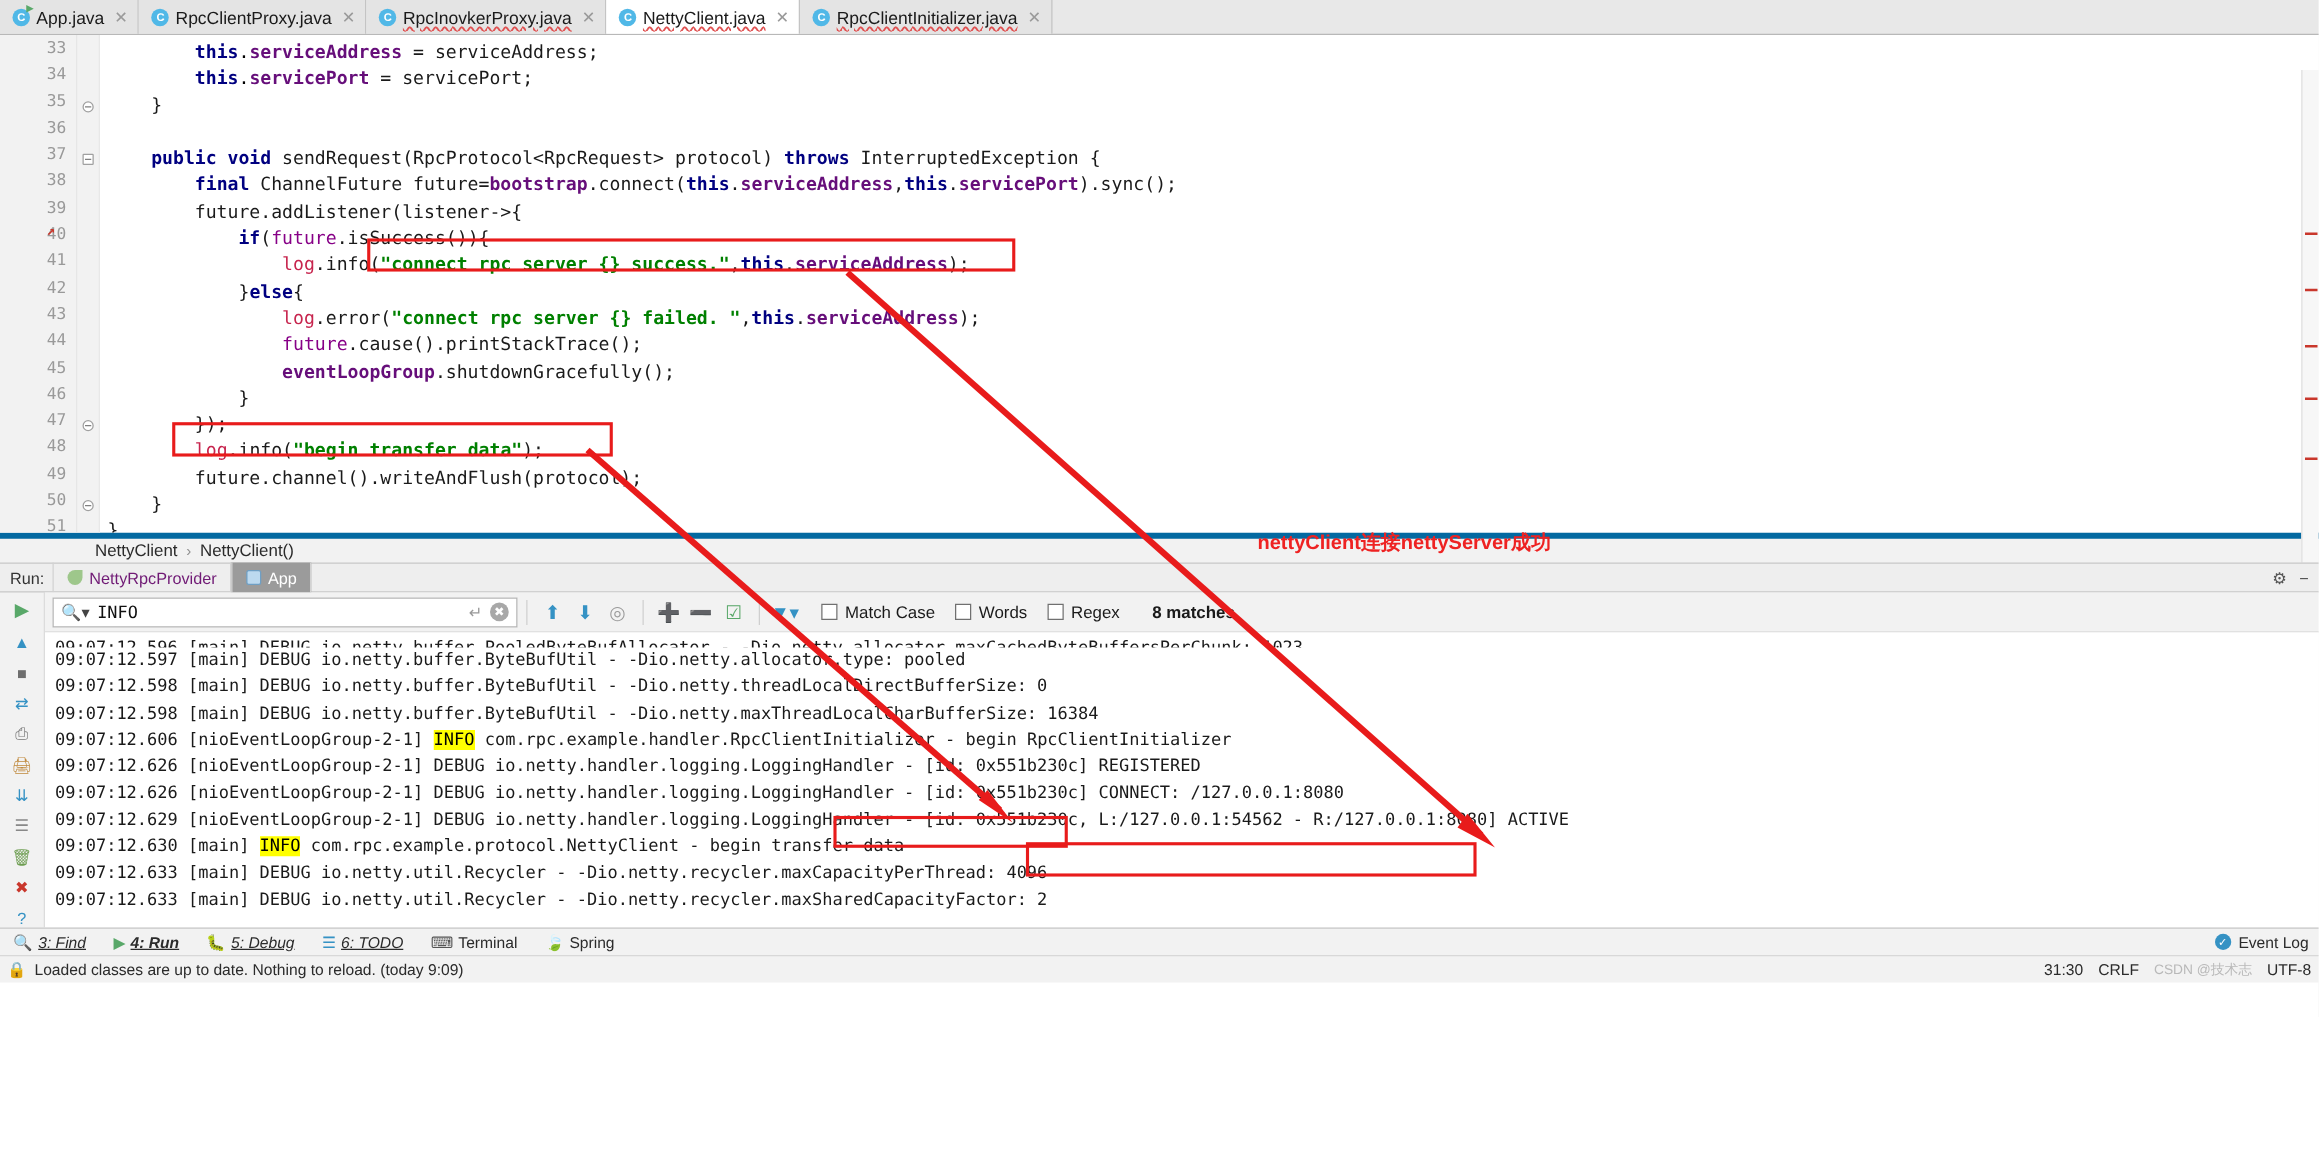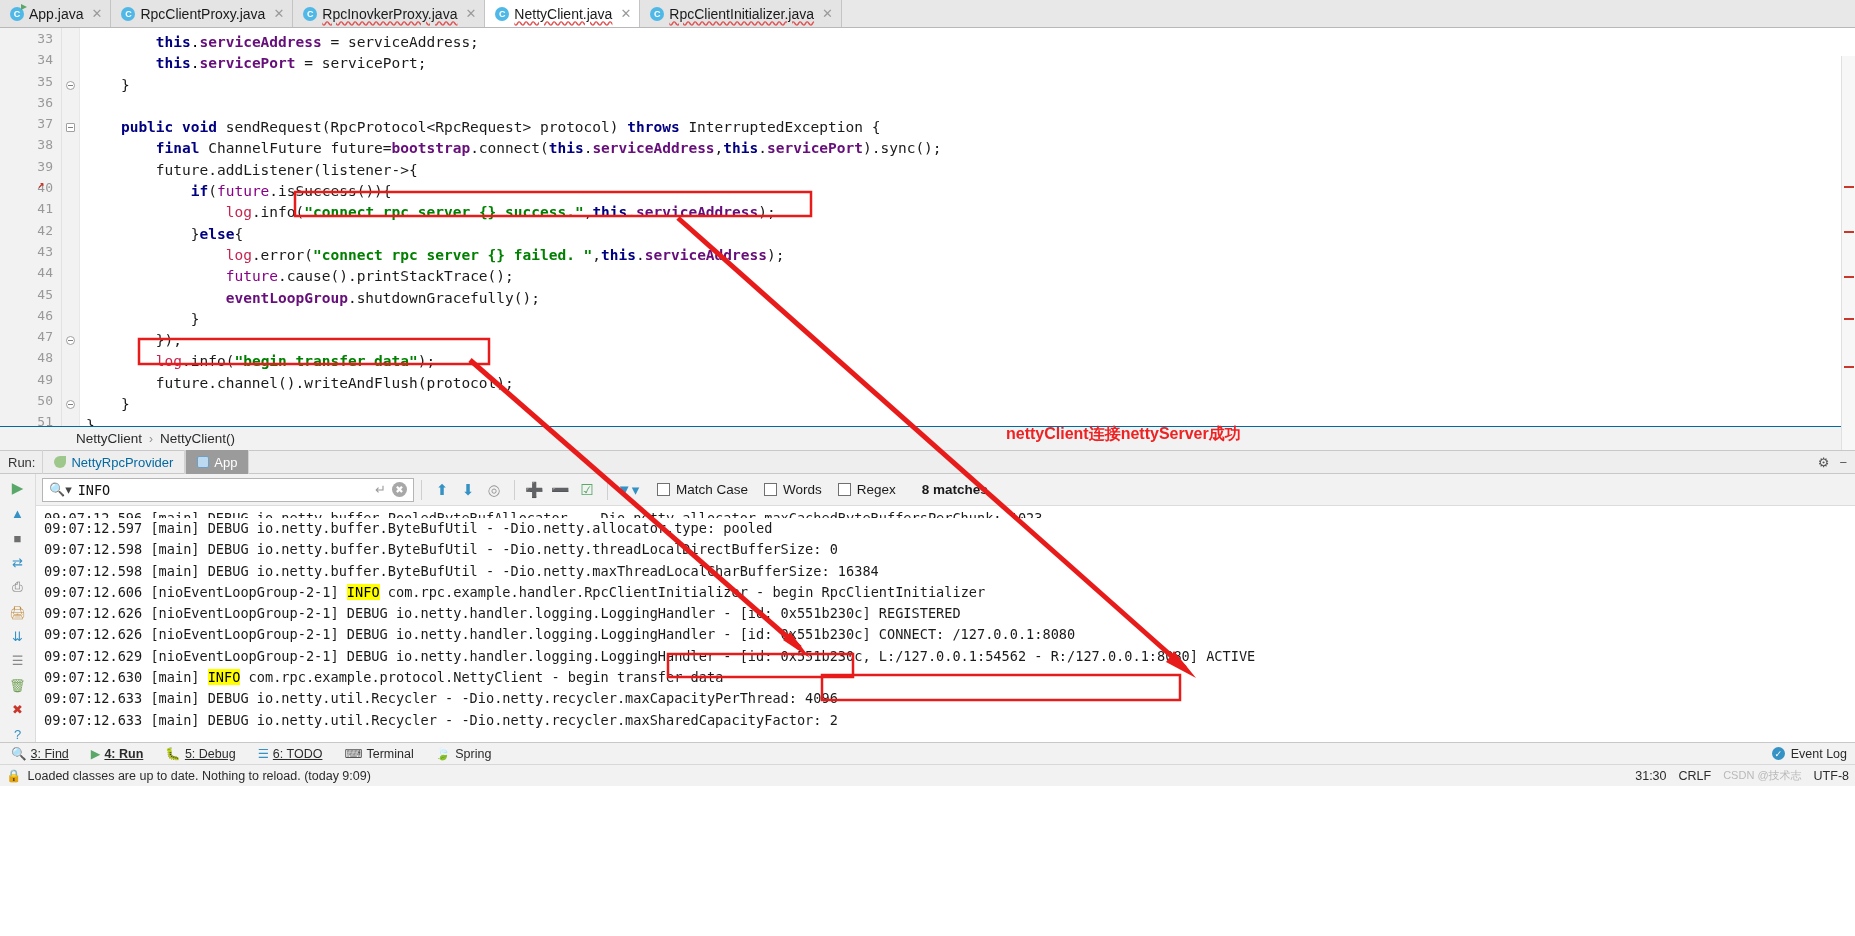--- a/index.html
+++ b/index.html
@@ -83,37 +83,37 @@
 
   
   .marker-strip {
     position: absolute; right: 0; top: 28px; width: 14px; height: 398px;
     background: #f7f7f7; border-left: 1px solid #e0e0e0;
   }
   .marker-strip .mk { position: absolute; right: 1px; width: 10px; height: 2px; }
 
   
   .breadcrumb {
-    height: 24px; background: #f2f2f2; border-top: 1px solid #0369a1;
+    height: 24px; background: #f2f2f2; border-top: 5px solid #0369a1;
     display: flex; align-items: center; padding-left: 76px;
     font-size: 13.5px; color: #2b2b2b; gap: 7px;
   }
   .breadcrumb .sep { color: #909090; font-size: 12px; }
 
   
   .runhdr {
     height: 24px; background: #eeeeee; border-top: 1px solid #c8c8c8;
     border-bottom: 1px solid #c8c8c8; display: flex; align-items: center;
     font-size: 13px; color: #2b2b2b; position: relative;
   }
   .runhdr .runlabel { padding: 0 7px 0 8px; color: #333; }
   .rtab {
     display: flex; align-items: center; gap: 5px; height: 24px;
     padding: 0 11px; font-size: 13px; border-left: 1px solid #d2d2d2;
-    border-right: 1px solid #d2d2d2; color: #0369a1;
+    border-right: 1px solid #d2d2d2; color: #701a75;
   }
   .rtab.sel { background: #9b9b9b; color: #fff; }
   .rtab .dot {
     width: 12px; height: 12px; border-radius: 2px; flex: 0 0 auto;
   }
   .rtab .dot.leaf { background: #9ec78b; border-radius: 50% 0 50% 50%; }
   .rtab .dot.app { background: #bcd9ef; border: 1px solid #6f9fc4; }
   .runhdr .hdr-right {
     position: absolute; right: 8px; display: flex; align-items: center; gap: 10px;
     color: #555; font-size: 13px;
@@ -166,21 +166,21 @@
   .hl-info { background: #ffff00; color: #000; }
   .hl-sel { background: #5a7bb5; color: #ffffff; }
 
   
   .statusbar1 {
     height: 22px; background: #f2f2f2; border-top: 1px solid #c8c8c8;
     display: flex; align-items: center; font-size: 12.5px; color: #2b2b2b;
     position: relative;
   }
   .sb-item { display: flex; align-items: center; gap: 4px; padding: 0 11px; }
-  .sb-item .num { text-decoration: underline; }
+  .sb-item .num { text-decoration: underline; font-style: italic; }
   .statusbar1 .right {
     position: absolute; right: 8px; display: flex; align-items: center; gap: 6px;
   }
   .evtdot {
     width: 13px; height: 13px; border-radius: 50%; background: #3592c4;
     color: #fff; font-size: 9px; display: flex; align-items: center; justify-content: center;
   }
   .statusbar2 {
     height: 22px; background: #f2f2f2; border-top: 1px solid #d8d8d8;
     display: flex; align-items: center; font-size: 12.5px; color: #2b2b2b;

